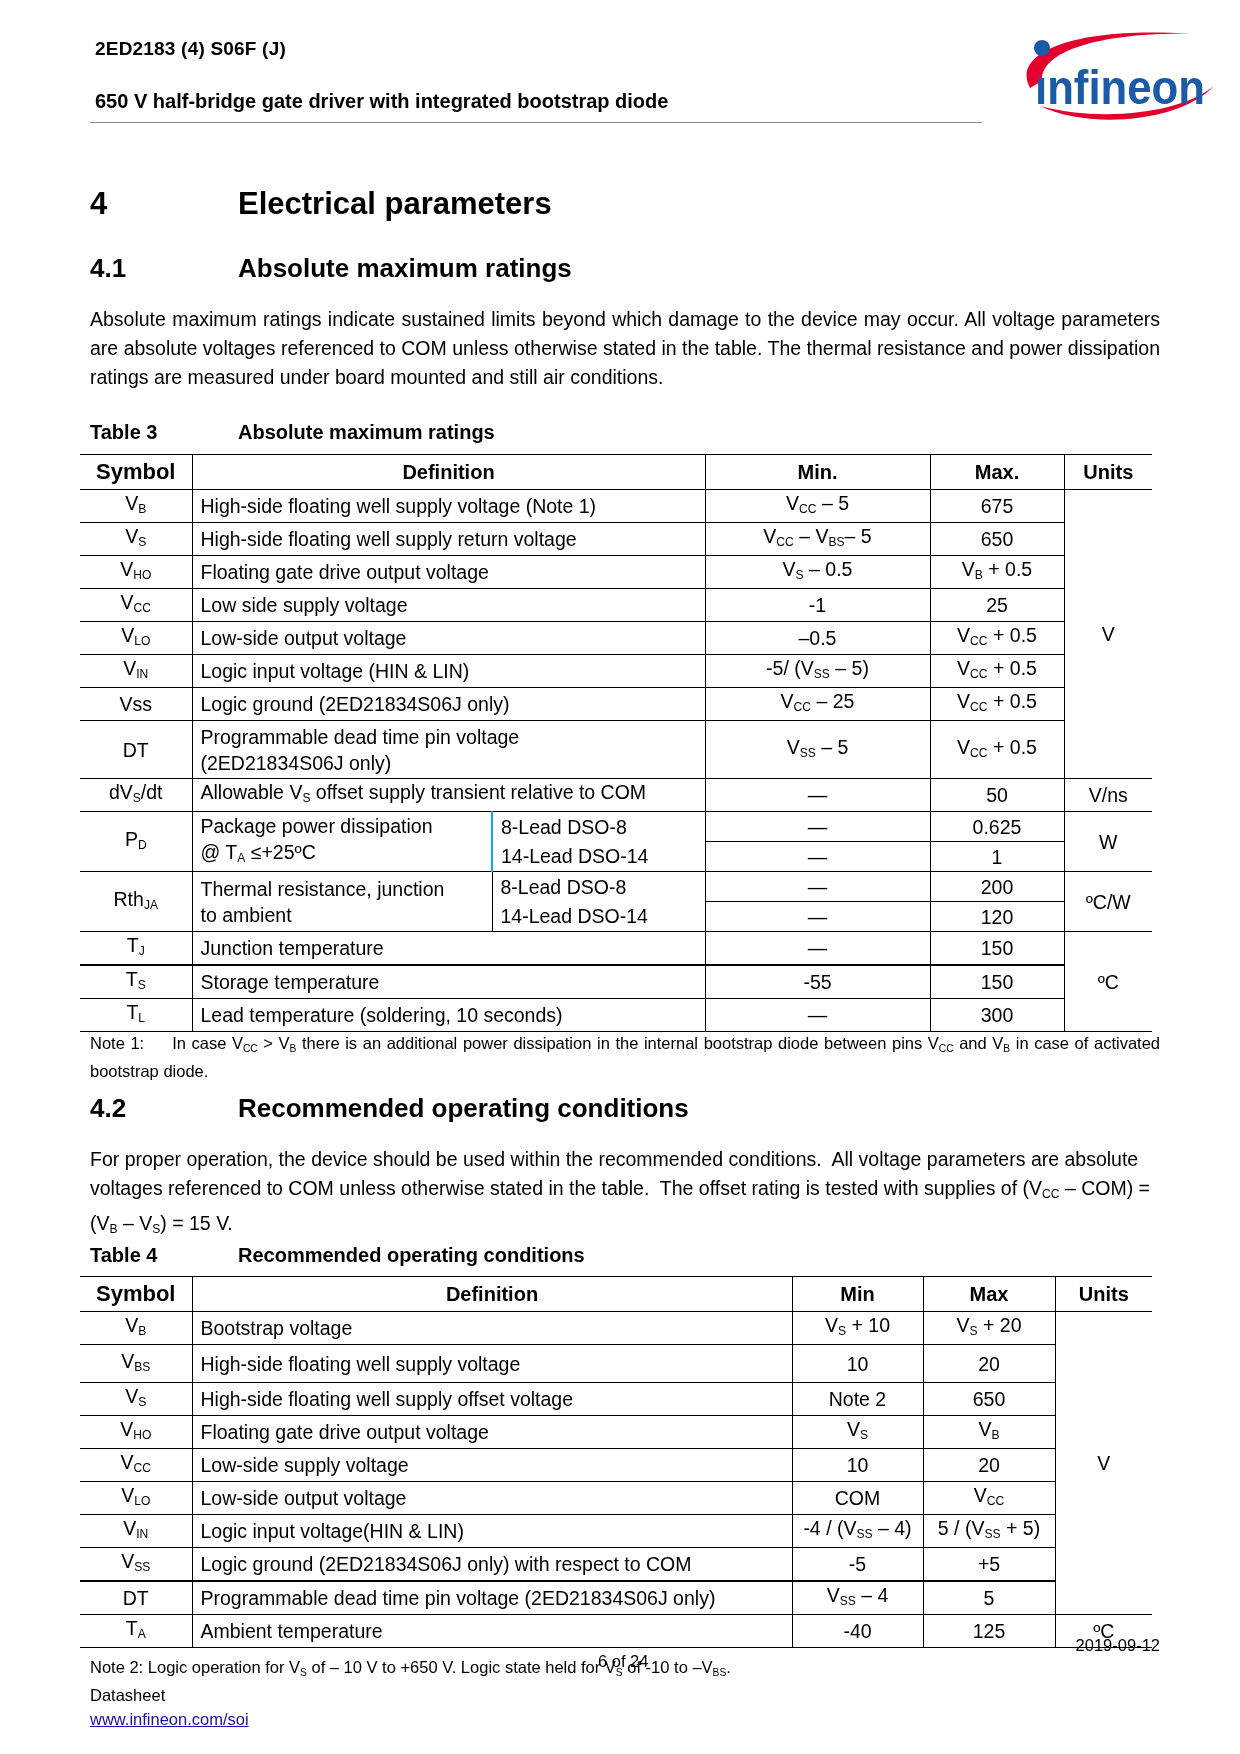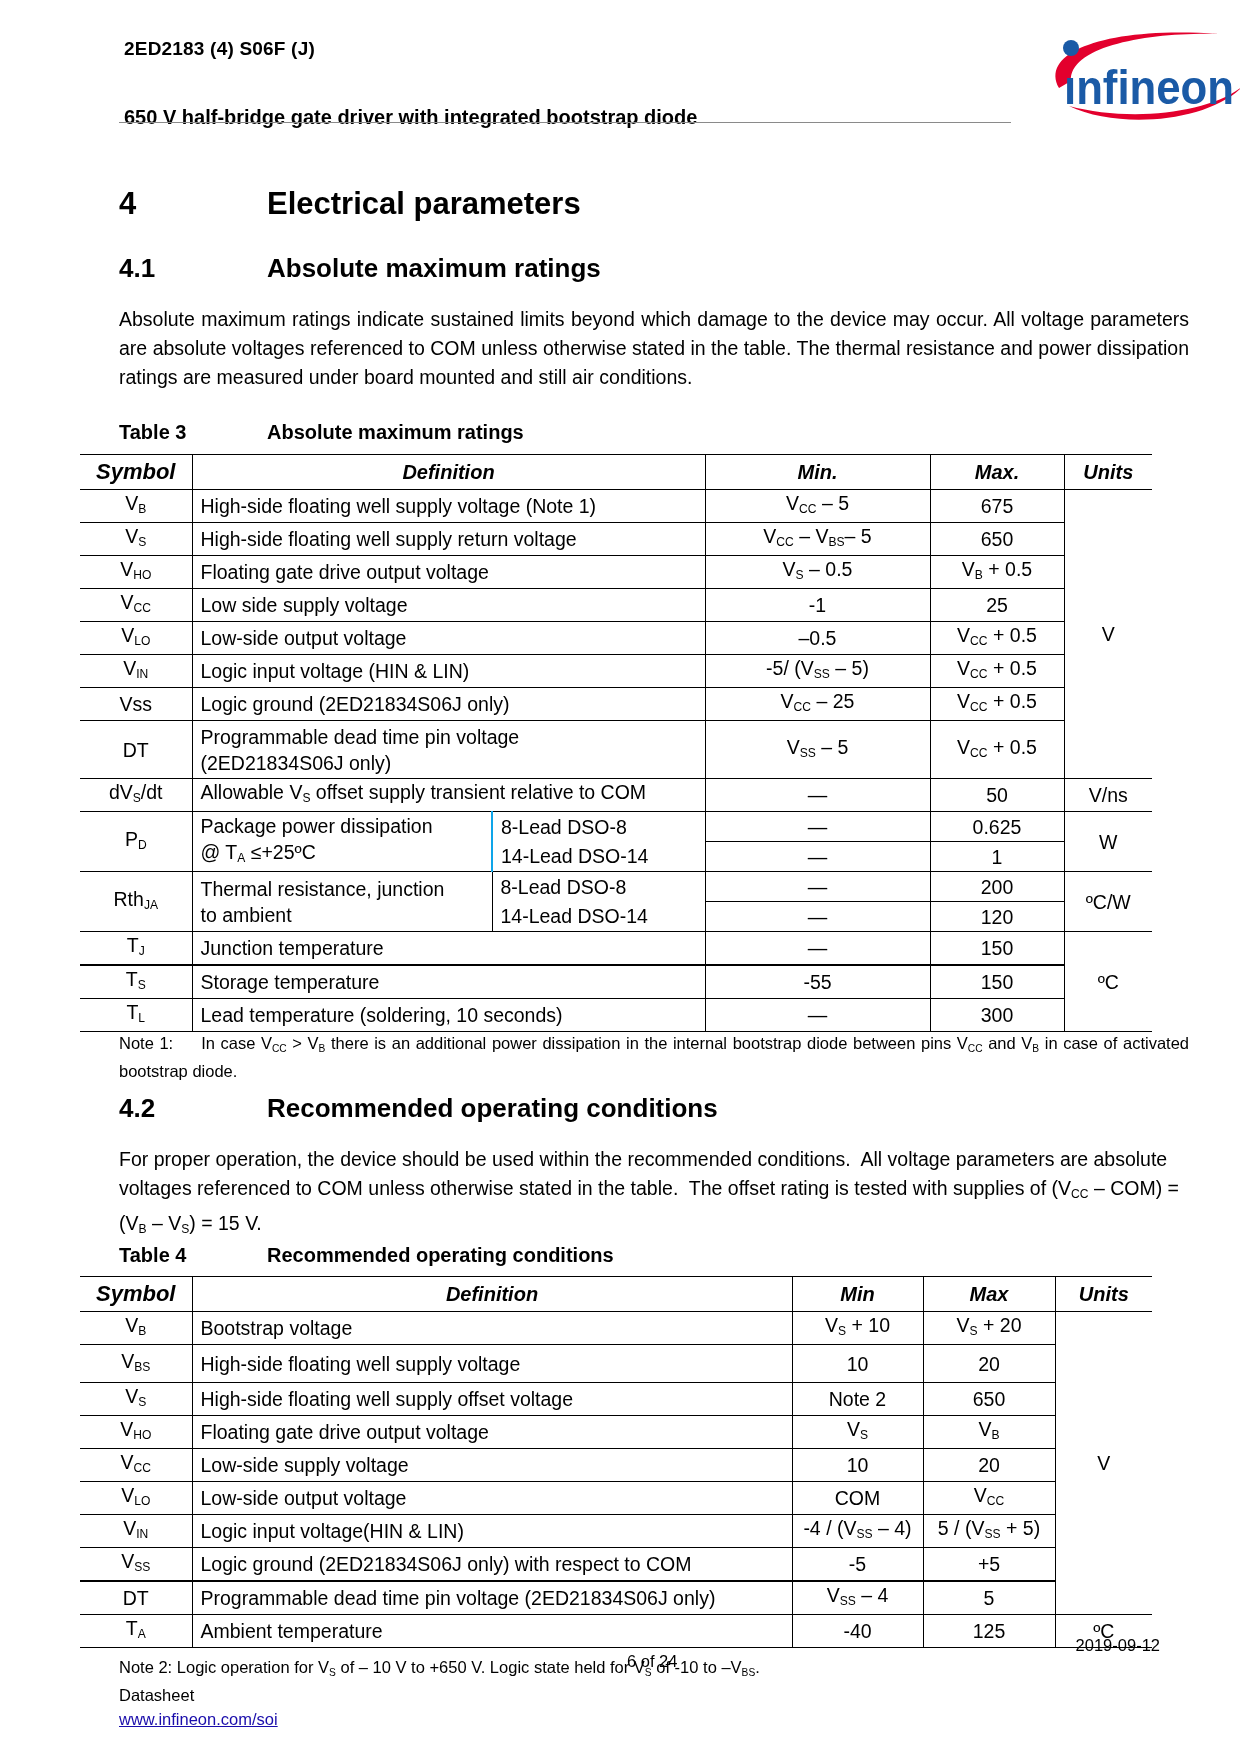--- a/index.html
+++ b/index.html
@@ -1,32 +1,32 @@
 <!DOCTYPE html>
 <html><head>
 <meta charset="utf-8">
 <style>
   * { box-sizing: border-box; margin: 0; padding: 0; }
   html, body { width: 1240px; height: 1754px; background: #ffffff; }
   body { position: relative; font-family: "Liberation Sans", sans-serif; color: #000; overflow: hidden; }
-  .abs { position: absolute; margin-left: 29px; }
+  .abs { position: absolute; }
   .hdr-title { left: 95px; top: 38px; font-size: 19px; font-weight: bold; letter-spacing: 0.2px; }
-  .hdr-sub { left: 95px; top: 106px; font-size: 20px; font-weight: bold; }
+  .hdr-sub { left: 95px; top: 90px; font-size: 20px; font-weight: bold; }
   .hdr-line { left: 90px; top: 122px; width: 892px; height: 1px; background: #8a8a8a; }
   .logo { left: 1000px; top: 26px; width: 222px; height: 100px; }
   .h1 { top: 186px; font-size: 31px; font-weight: bold; }
   .h2 { font-size: 26px; font-weight: bold; }
   .num { left: 90px; }
   .ttl { left: 238px; }
   .para { left: 90px; width: 1070px; font-size: 19.5px; line-height: 29px; }
   .para.just { text-align: justify; }
   .tcap { font-size: 20px; font-weight: bold; }
   table { position: absolute; border-collapse: collapse; font-size: 19.5px; }
   td, th { border: 1px solid #000; text-align: center; vertical-align: middle; padding: 0 4px; line-height: 26px; }
-  th { font-weight: bold; font-size: 20px; font-style: italic; }
+  th { font-weight: bold; font-size: 20px; }
   td.def { text-align: left; padding-left: 8px; }
   table tr > *:first-child { border-left: none; }
   table tr > *:last-child { border-right: none; }
   sub { font-size: 62%; vertical-align: -3px; }
   .note { left: 90px; width: 1070px; font-size: 16.5px; line-height: 22px; }
   .foot { font-size: 16.5px; }
   .link { color: #1a0dab; text-decoration: underline; text-align: center; }
 </style>
 </head>
 <body>

